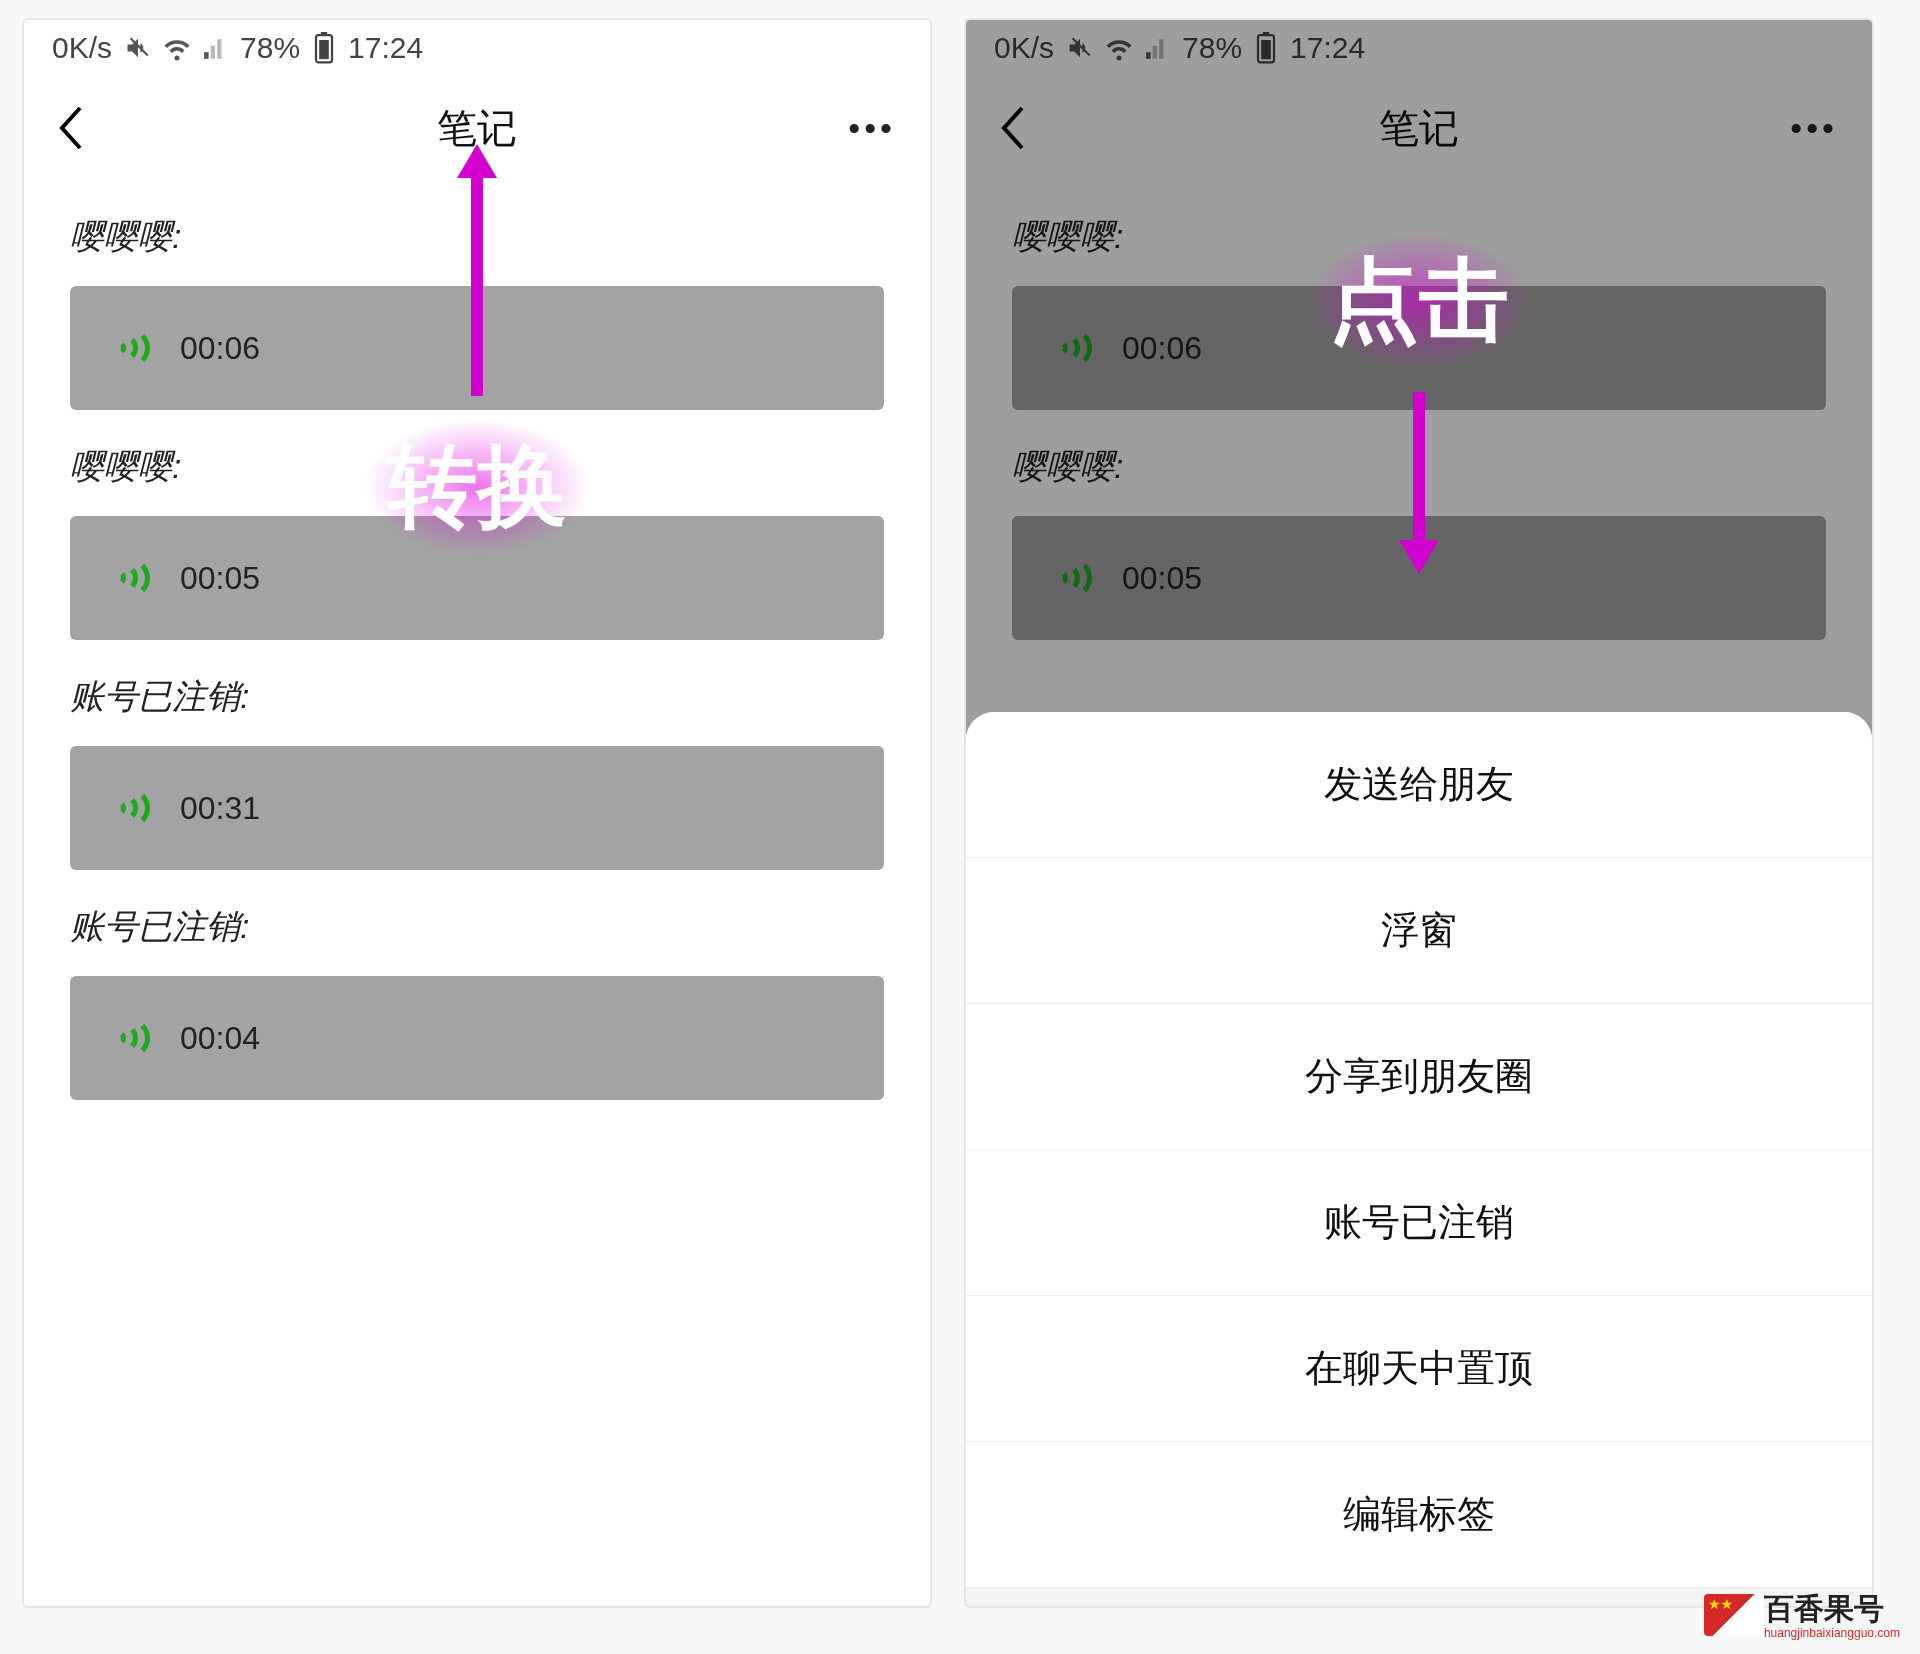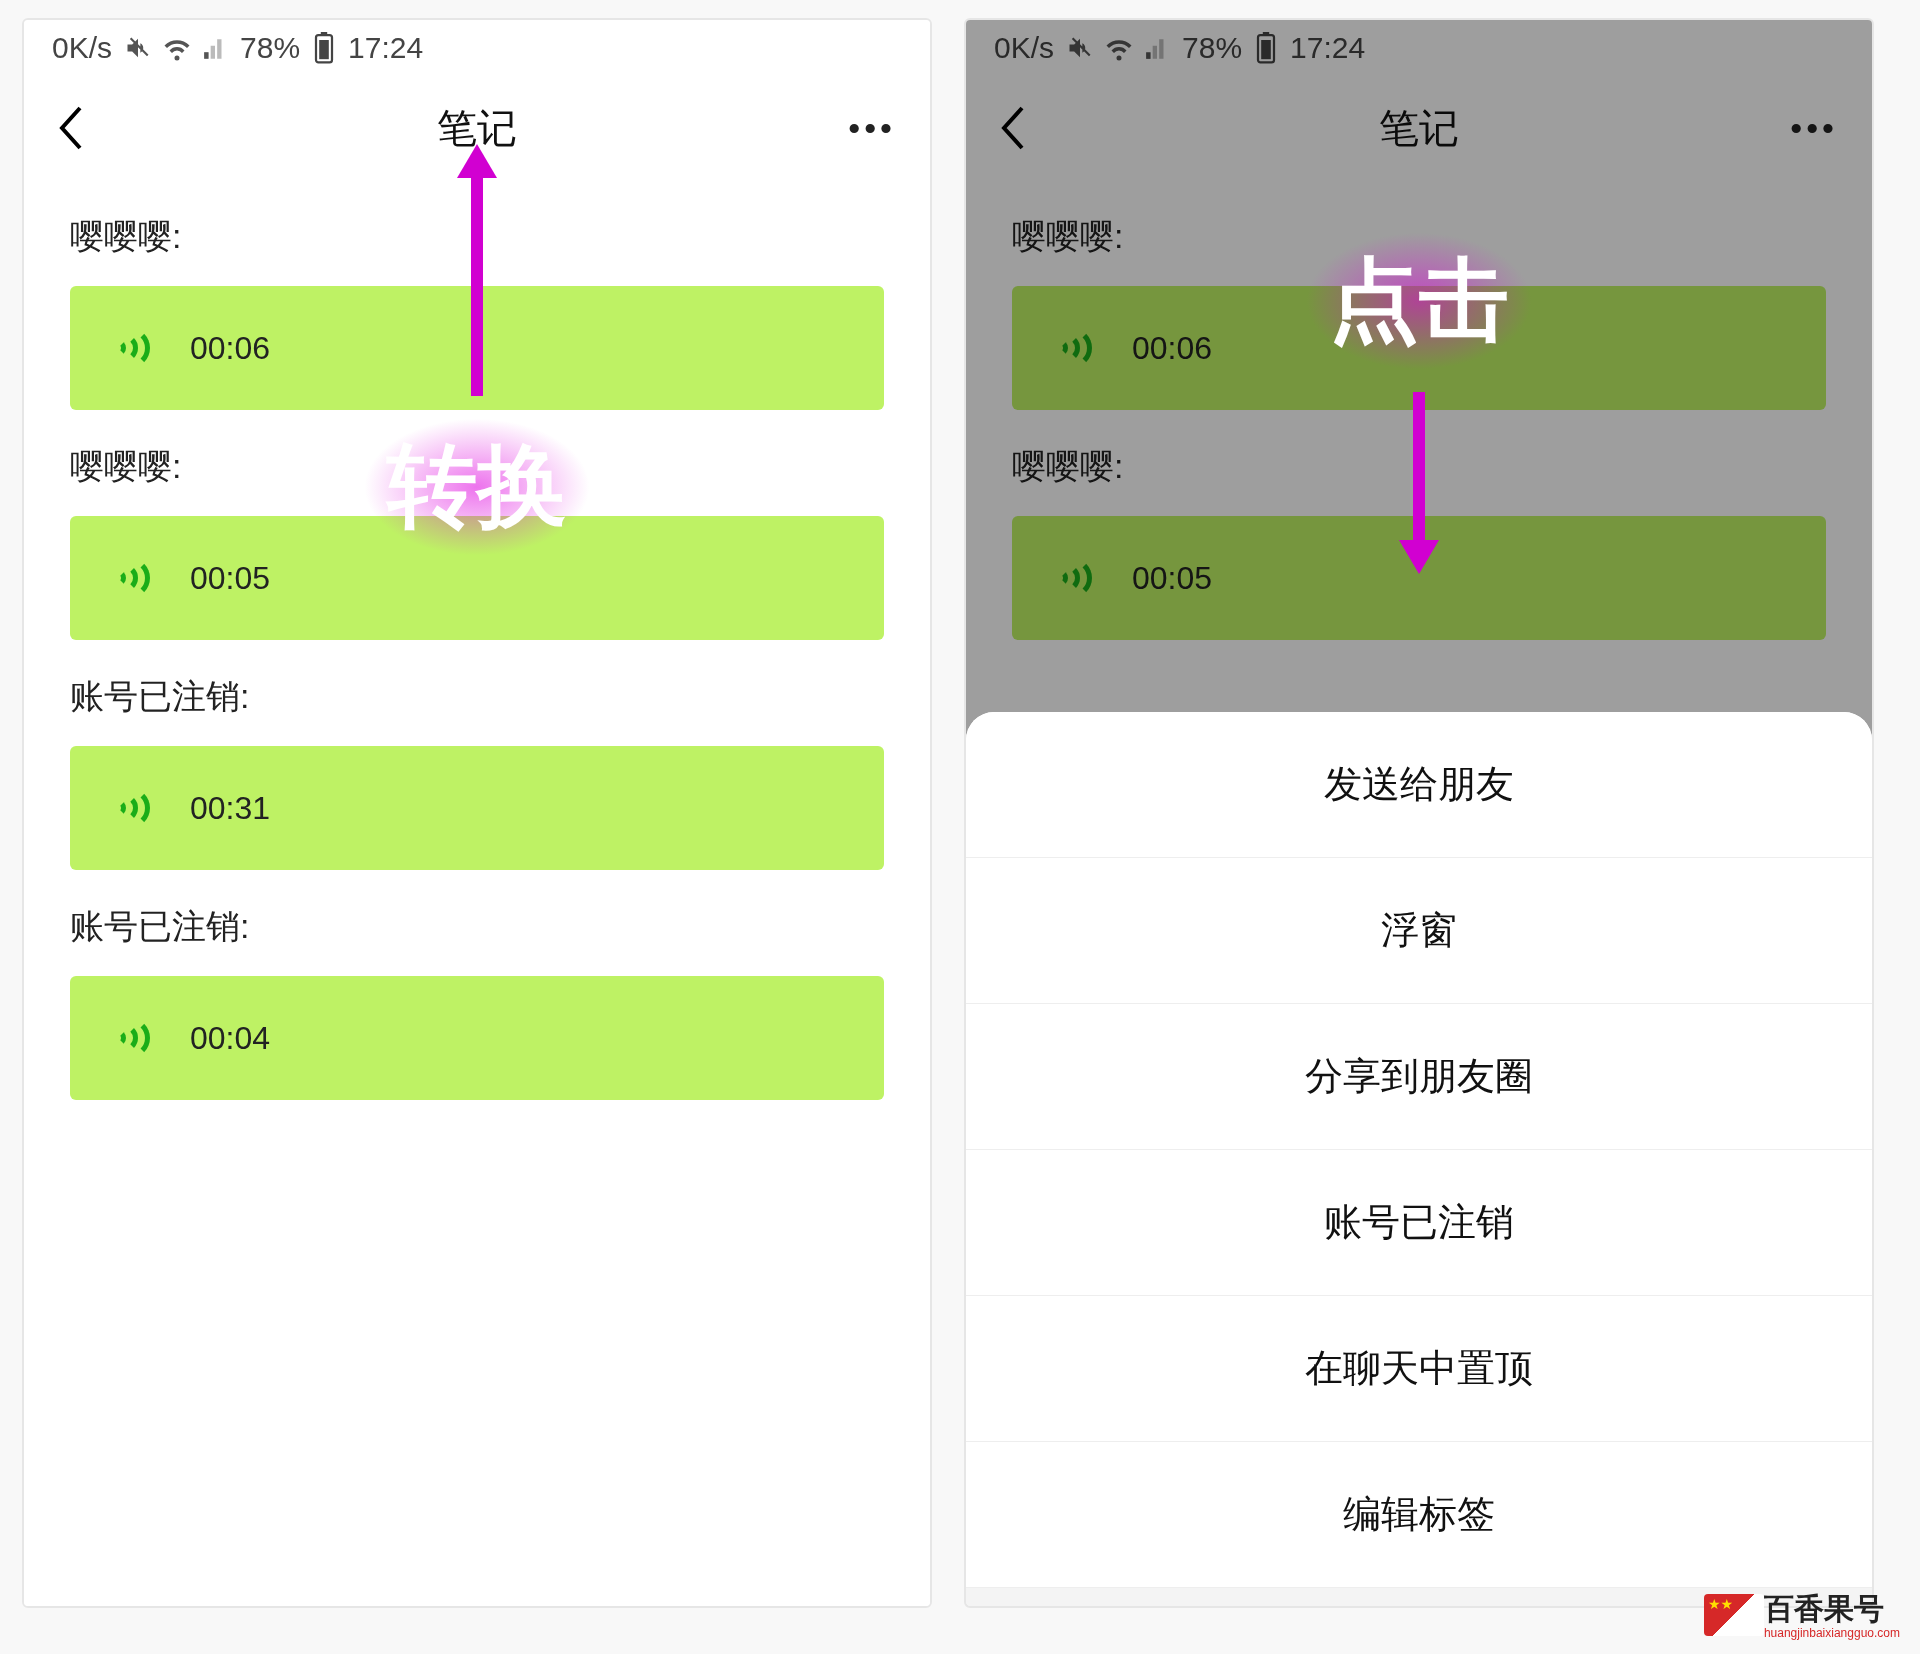--- a/index.html
+++ b/index.html
@@ -74,29 +74,30 @@
   
   .content {
     padding: 0 46px;
   }
   .sender {
     font-size: 34px;
     color: #222;
     margin-top: 34px;
     margin-bottom: 26px;
     font-weight: 400;
+    font-style: italic;
   }
   .audio {
-    background: #bef264;
+    background: #a3a3a3;
     border-radius: 6px;
     height: 124px;
     display: flex;
     align-items: center;
     padding: 0 44px;
-    gap: 32px;
+    gap: 22px;
   }
   .audio-icon { width:44px; height:44px; position:relative; }
   .audio-icon span {
     position:absolute;
     border: 5px solid #1aad19;
     border-color: transparent #1aad19 transparent transparent;
     border-radius: 50%;
     top:50%; left:0;
   }
   .audio-icon .a1 { width:16px;height:16px; transform:translate(-4px,-50%); }

